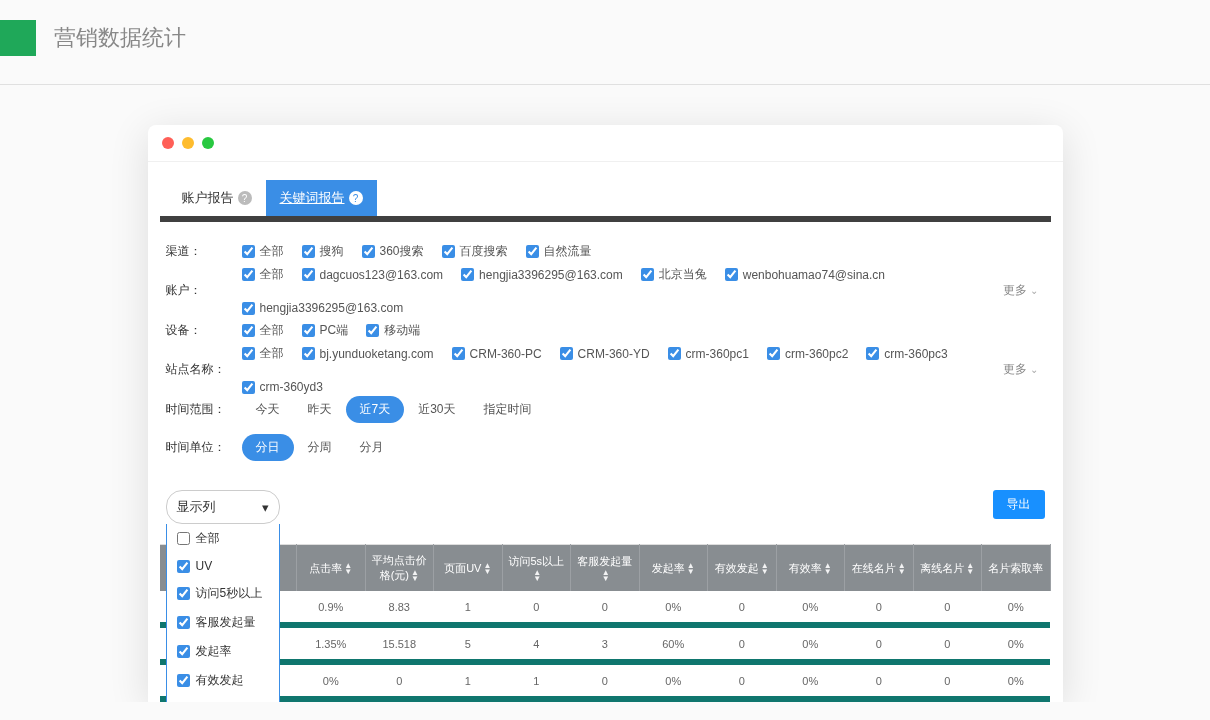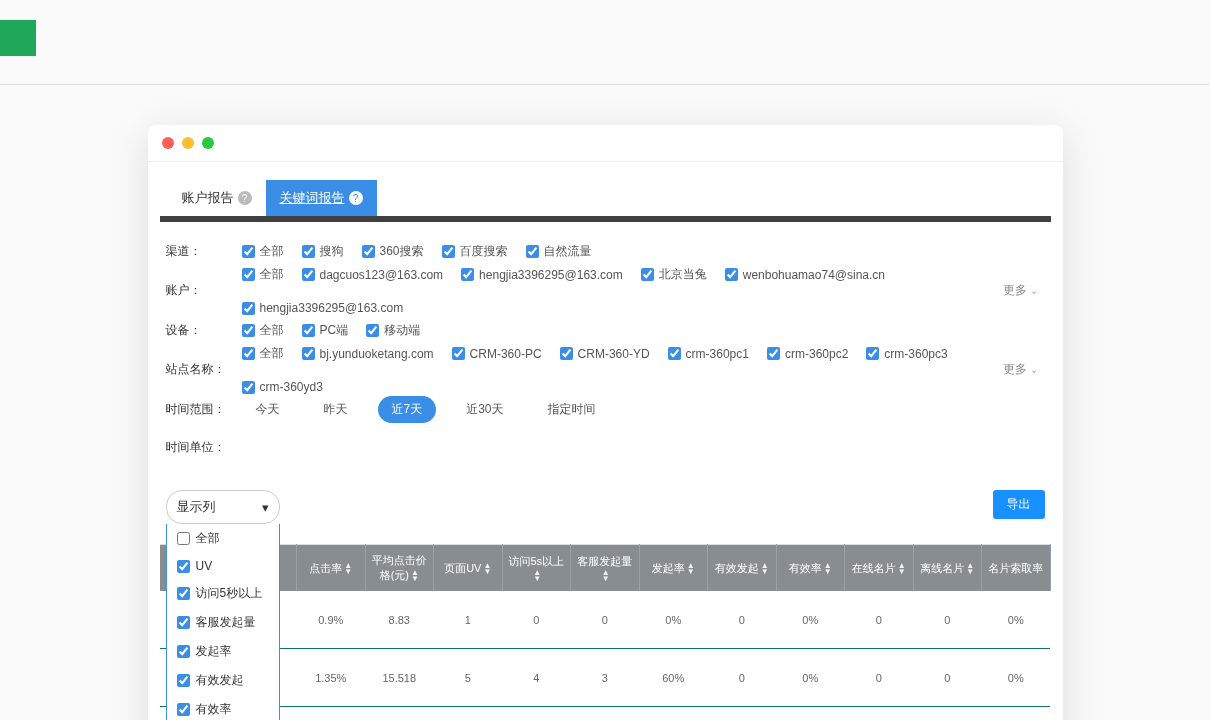--- a/index.html
+++ b/index.html
@@ -27,43 +27,44 @@
 
 .filters { padding: 14px 6px; }
 .filter-row { display: flex; align-items: center; min-height: 30px; font-size: 12px; color: #555; }
 .filter-label { width: 62px; min-width: 62px; text-align: left; margin-right: 14px; color: #333; }
 .filter-opts { display: flex; gap: 18px; flex-wrap: wrap; align-items: center; flex: 1; }
 .chk { display: inline-flex; align-items: center; gap: 5px; cursor: pointer; white-space: nowrap; }
 .chk input { width: 13px; height: 13px; accent-color: #3a8ee6; cursor: pointer; }
 .more-link { font-size: 12px; color: #888; cursor: pointer; margin-left: auto; padding-right: 6px; display: flex; align-items: center; gap: 3px; }
 .chev { font-size: 10px; color: #aaa; }
 
-.pill-row .filter-opts { gap: 16px; }
+.pill-row .filter-opts { gap: 0; }
 .pill { padding: 5px 14px; border-radius: 14px; font-size: 12px; cursor: pointer; background: transparent; }
 .pill.active { background: #3a8ee6; color: #fff; }
 
 .toolbar-row { display: flex; align-items: flex-start; padding: 14px 6px 10px 6px; }
 .dropdown-wrap { position: relative; }
 .dropdown-btn { border: 1px solid #ccc; border-radius: 16px; padding: 7px 10px; width: 114px; font-size: 13px; display: flex; justify-content: space-between; align-items: center; cursor: pointer; background: #fff; }
 .dropdown-panel { position: absolute; top: 34px; left: 0; width: 114px; background: #fff; border: 1px solid #3a8ee6; border-top: none; z-index: 10; }
 .dd-item { padding: 6px 10px; font-size: 12px; display: flex; align-items: center; gap: 6px; cursor: pointer; }
 .dd-item input { width: 13px; height: 13px; accent-color: #3a8ee6; cursor: pointer; }
 .col-scroll { max-height: 240px; overflow-y: auto; }
 .export-btn { margin-left: auto; background: #1890ff; color: #fff; border: none; padding: 6px 14px; font-size: 12px; border-radius: 3px; cursor: pointer; }
 
 .data-table { border-collapse: collapse; table-layout: fixed; width: 100%; font-size: 11px; margin-top: 10px; border-top: 1px solid #ddd; }
 .data-table th { background: #888d91; color: #fff; font-weight: 400; padding: 8px 2px; font-size: 11px; position: relative; border-right: 1px solid #9ca0a4; }
-.data-table td { text-align: center; padding: 21px 4px; border-bottom: 1px solid #0f766e; color: #666; white-space: nowrap; overflow: hidden; }
+.data-table td { text-align: center; padding: 8px 4px; border-bottom: 6px solid #0f766e; color: #666; white-space: nowrap; overflow: hidden; }
 .sort-arrows { display: inline-block; font-size: 8px; line-height: 6px; vertical-align: middle; margin-left: 2px; opacity: 0.9; }
 </style>
 </head>
 <body>
 
 <div class="page-header">
   <div class="green-block"></div>
+  <div class="title-sub">营销数据统计</div>
 </div>
 
 <div class="app-window">
 
   <div class="window-chrome">
     <span class="dot red"></span>
     <span class="dot yel"></span>
     <span class="dot grn"></span>
   </div>
 
@@ -208,20 +209,25 @@
             <span class="pill">今天</span>
             <span class="pill">昨天</span>
             <span class="pill active">近7天</span>
             <span class="pill">近30天</span>
             <span class="pill">指定时间</span>
           </div>
       </div>
 
       <div class="filter-row pill-row" style="margin-top:8px;">
         <div class="filter-label">时间单位：</div>
+        <div class="filter-opts" id="opts-timeunit">
+            <span class="pill active">分日</span>
+            <span class="pill">分周</span>
+            <span class="pill">分月</span>
+          </div>
       </div>
 
     </div>
 
     <div class="toolbar-row">
       <div class="dropdown-wrap">
         <div class="dropdown-btn">
           <span>显示列</span>
           <span>▾</span>
         </div>

